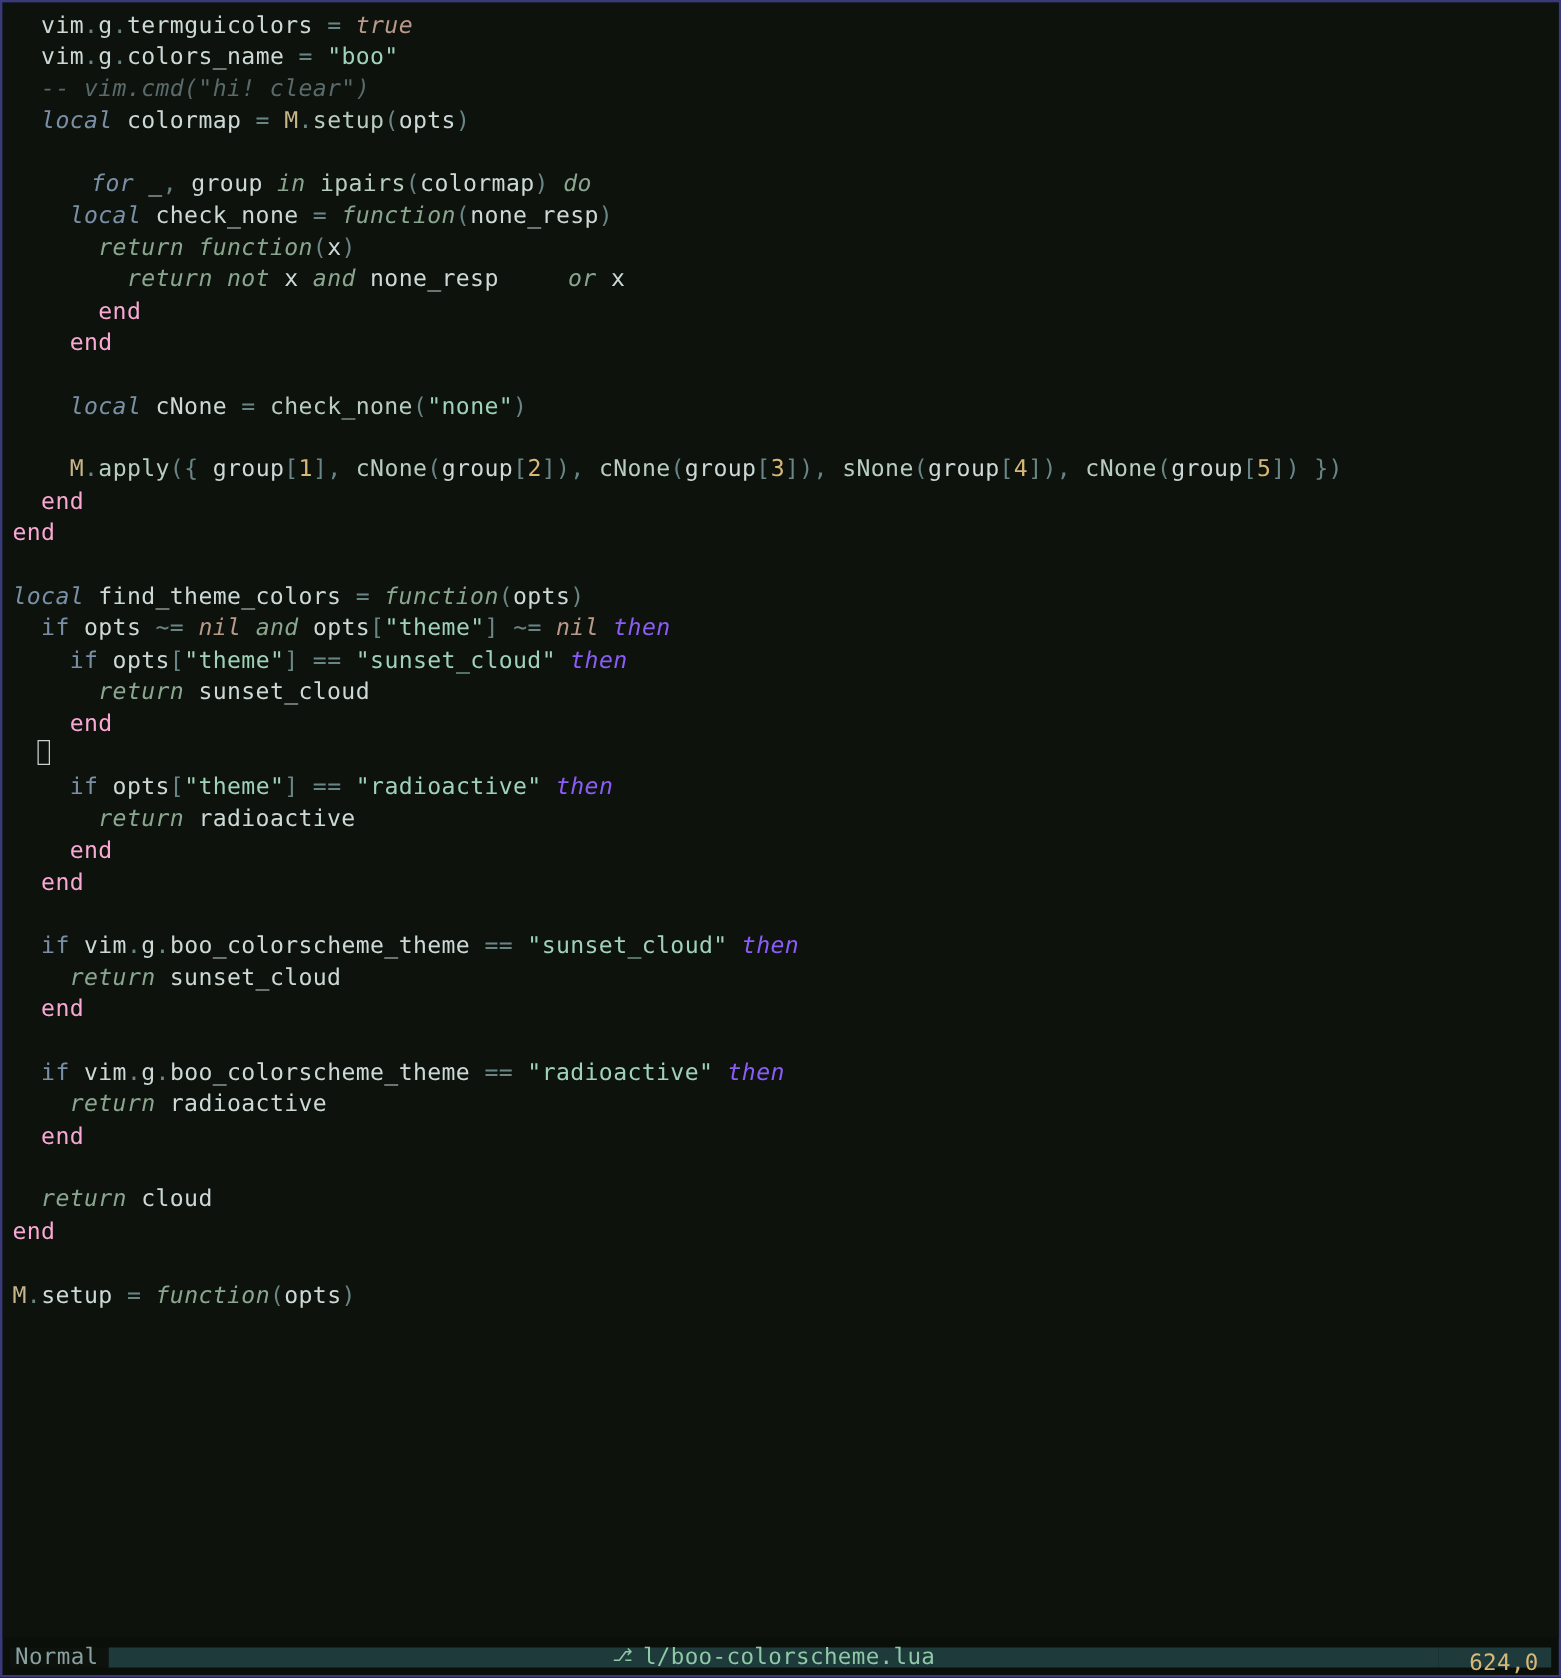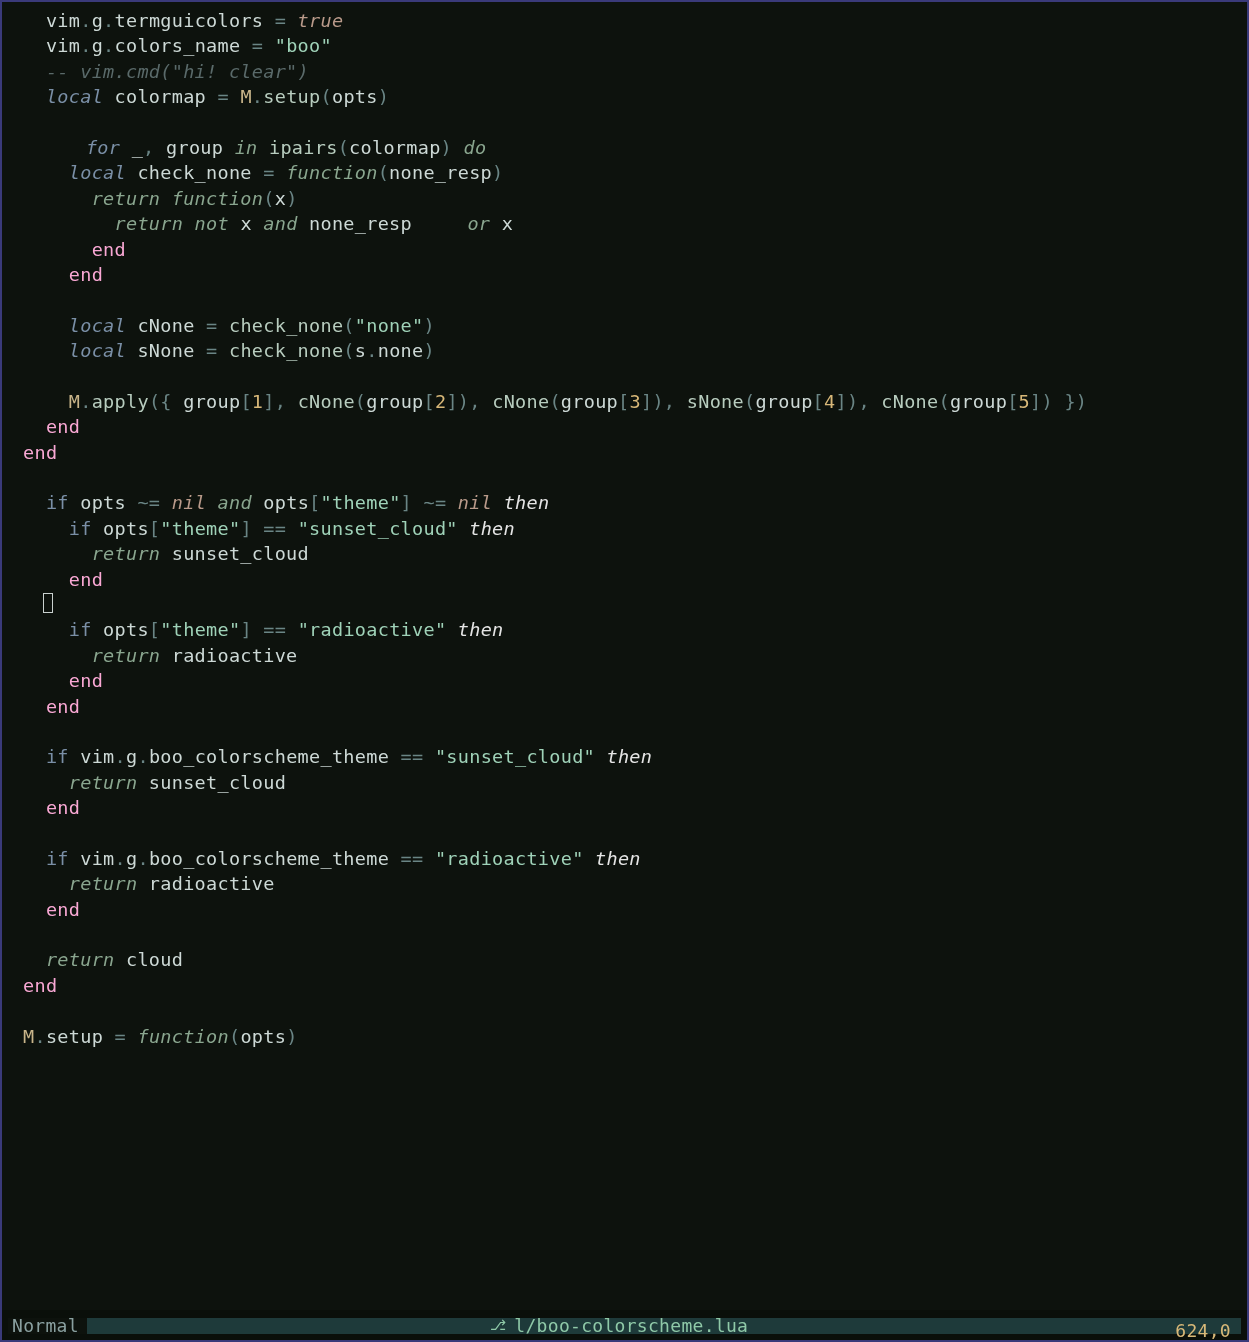--- a/index.html
+++ b/index.html
@@ -10,21 +10,21 @@
       line-height: 25.4px;
       letter-spacing: 0.3px;
       width: 1249px;
       height: 1342px;
       overflow: hidden;
       border: 2px solid #3a3a7a;
       position: relative;
     }
     .editor {
       background: #0d120d;
-      padding: 6px 0 0 13px;
+      padding: 6px 0 0 0;
       height: calc(100% - 30px);
       overflow: hidden;
     }
     .line {
       white-space: pre;
       padding-left: 8px;
       height: 25.4px;
     }
     .cursor-line {
       position: relative;
@@ -83,21 +83,21 @@
     .kw-for { color: #7a8fa6; font-style: italic; margin-left: 40px; }
     .kw-in { color: #8aa68f; font-style: italic; }
     .kw-do { color: #8aa68f; font-style: italic; }
     .kw-function { color: #8aa68f; font-style: italic; }
     .kw-return { color: #8aa68f; font-style: italic; }
     .kw-not { color: #8aa68f; font-style: italic; }
     .kw-and { color: #8aa68f; font-style: italic; }
     .kw-or { color: #8aa68f; font-style: italic; margin-left: 44px; }
     .kw-end { color: #f9a8d4; }
     .kw-if { color: #7a8fa6; }
-    .kw-then { color: #e5e5e5; font-style: italic; }
+    .kw-then { color: #8b5cf6; font-style: italic; }
     .num { color: #d8b878; }
     .fn { color: #b8cdbf; }
     .M { color: #c9b58a; }
     .git-icon { color: #8fc9a8; font-size: 14px; }
   </style>
 </head>
 <body>
 
 <div class="editor">
 <div class="line"><span class="id">  vim</span><span class="punc">.</span><span class="id">g</span><span class="punc">.</span><span class="id">termguicolors </span><span class="op">=</span><span> </span><span class="kw-true">true</span></div>
@@ -106,26 +106,26 @@
 <div class="line"><span>  </span><span class="kw-local">local</span><span class="id"> colormap </span><span class="op">=</span><span> </span><span class="M">M</span><span class="punc">.</span><span class="fn">setup</span><span class="punc">(</span><span class="id">opts</span><span class="punc">)</span></div>
 <div class="line"><span></span></div>
 <div class="line"><span>  </span><span class="kw-for">for</span><span class="id"> _</span><span class="punc">,</span><span class="id"> group </span><span class="kw-in">in</span><span> </span><span class="fn">ipairs</span><span class="punc">(</span><span class="id">colormap</span><span class="punc">)</span><span> </span><span class="kw-do">do</span></div>
 <div class="line"><span>    </span><span class="kw-local">local</span><span class="id"> check_none </span><span class="op">=</span><span> </span><span class="kw-function">function</span><span class="punc">(</span><span class="id">none_resp</span><span class="punc">)</span></div>
 <div class="line"><span>      </span><span class="kw-return">return</span><span> </span><span class="kw-function">function</span><span class="punc">(</span><span class="id">x</span><span class="punc">)</span></div>
 <div class="line"><span>        </span><span class="kw-return">return</span><span> </span><span class="kw-not">not</span><span class="id"> x </span><span class="kw-and">and</span><span class="id"> none_resp </span><span class="kw-or">or</span><span class="id"> x</span></div>
 <div class="line"><span>      </span><span class="kw-end">end</span></div>
 <div class="line"><span>    </span><span class="kw-end">end</span></div>
 <div class="line"><span></span></div>
 <div class="line"><span>    </span><span class="kw-local">local</span><span class="id"> cNone </span><span class="op">=</span><span> </span><span class="fn">check_none</span><span class="punc">(</span><span class="str">"none"</span><span class="punc">)</span></div>
-<div class="line"><span>    </span><span class="kw-local">local</span><span class="id"> sNone </span><span class="op">=</span><span> </span><span class="fn">check_none</span><span class="punc">(</span><span class="id">s</span><span class="punc">.</span><span class="id">none</span><span class="punc">)</span></div>
 <div class="line"><span></span></div>
 <div class="line"><span>    </span><span class="M">M</span><span class="punc">.</span><span class="fn">apply</span><span class="punc">({</span><span class="id"> group</span><span class="punc">[</span><span class="num">1</span><span class="punc">],</span><span> </span><span class="fn">cNone</span><span class="punc">(</span><span class="id">group</span><span class="punc">[</span><span class="num">2</span><span class="punc">]),</span><span> </span><span class="fn">cNone</span><span class="punc">(</span><span class="id">group</span><span class="punc">[</span><span class="num">3</span><span class="punc">]),</span><span> </span><span class="fn">sNone</span><span class="punc">(</span><span class="id">group</span><span class="punc">[</span><span class="num">4</span><span class="punc">]),</span><span> </span><span class="fn">cNone</span><span class="punc">(</span><span class="id">group</span><span class="punc">[</span><span class="num">5</span><span class="punc">]) })</span></div>
 <div class="line"><span>  </span><span class="kw-end">end</span></div>
 <div class="line"><span></span><span class="kw-end">end</span></div>
 <div class="line"><span></span></div>
+<div class="line"><span></span><span class="kw-local">local</span><span class="id"> find_theme_colors </span><span class="op">=</span><span> </span><span class="kw-function">function</span><span class="punc">(</span><span class="id">opts</span><span class="punc">)</span></div>
 <div class="line"><span>  </span><span class="kw-if">if</span><span class="id"> opts </span><span class="op">~=</span><span> </span><span class="kw-nil">nil</span><span> </span><span class="kw-and">and</span><span class="id"> opts</span><span class="punc">[</span><span class="str">"theme"</span><span class="punc">]</span><span> </span><span class="op">~=</span><span> </span><span class="kw-nil">nil</span><span> </span><span class="kw-then">then</span></div>
 <div class="line"><span>    </span><span class="kw-if">if</span><span class="id"> opts</span><span class="punc">[</span><span class="str">"theme"</span><span class="punc">]</span><span> </span><span class="op">==</span><span> </span><span class="str">"sunset_cloud"</span><span> </span><span class="kw-then">then</span></div>
 <div class="line"><span>      </span><span class="kw-return">return</span><span class="id"> sunset_cloud</span></div>
 <div class="line"><span>    </span><span class="kw-end">end</span></div>
 <div class="line cursor-line"><span class="cursor-box"></span></div>
 <div class="line"><span>    </span><span class="kw-if">if</span><span class="id"> opts</span><span class="punc">[</span><span class="str">"theme"</span><span class="punc">]</span><span> </span><span class="op">==</span><span> </span><span class="str">"radioactive"</span><span> </span><span class="kw-then">then</span></div>
 <div class="line"><span>      </span><span class="kw-return">return</span><span class="id"> radioactive</span></div>
 <div class="line"><span>    </span><span class="kw-end">end</span></div>
 <div class="line"><span>  </span><span class="kw-end">end</span></div>
 <div class="line"><span></span></div>

